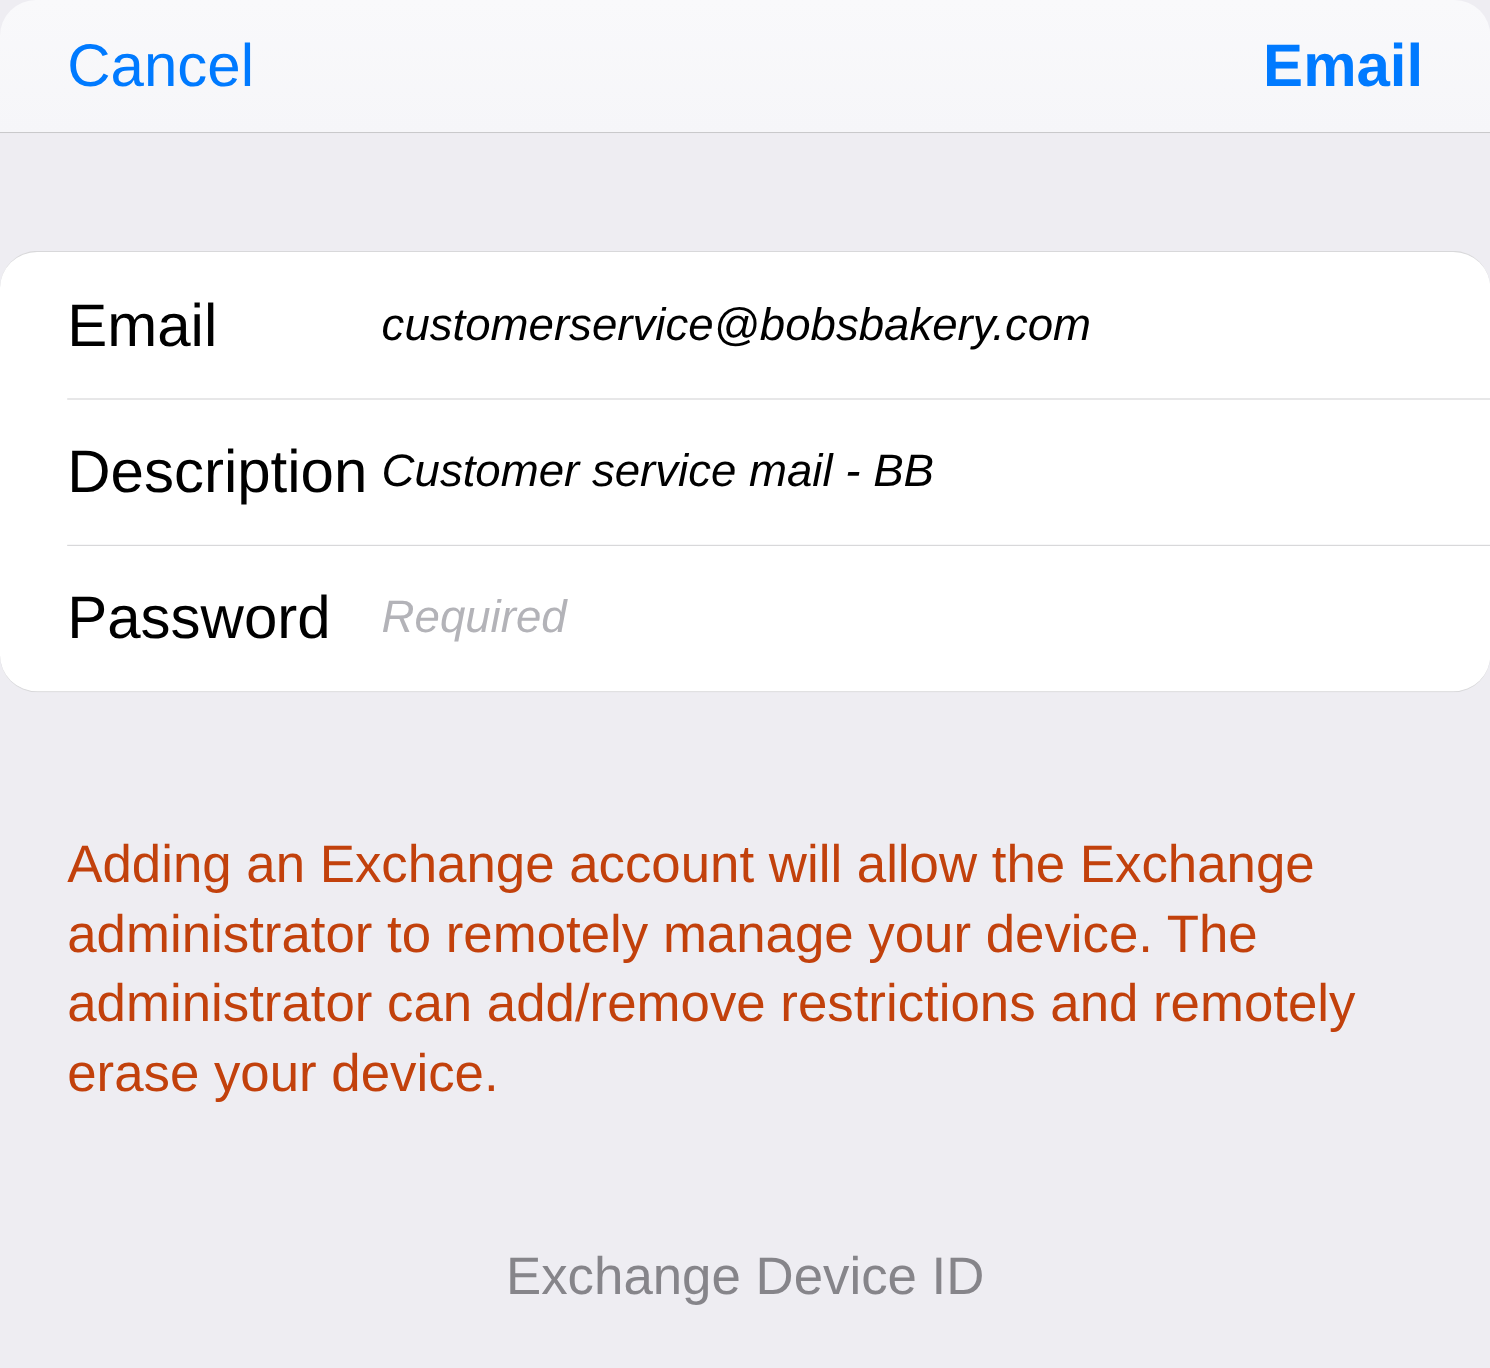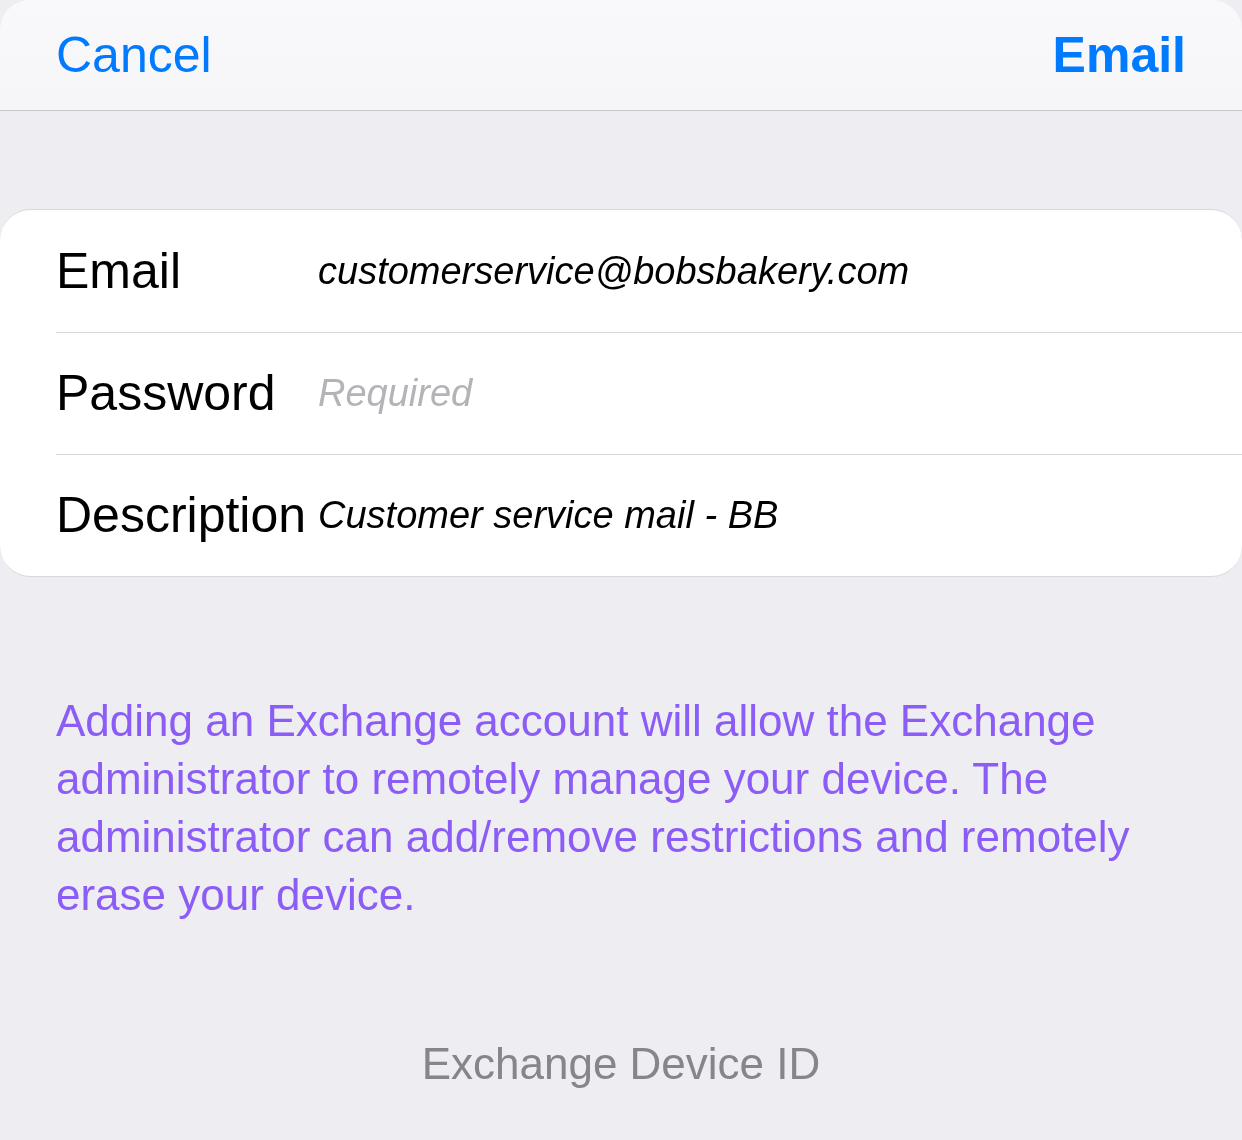--- a/index.html
+++ b/index.html
@@ -88,21 +88,21 @@
     }
     .form-input::placeholder {
       color: #b3b3b8;
     }
     .info-block {
       padding: 115px 56px 0 56px;
     }
     .info-text {
       font-size: 44px;
       line-height: 1.32;
-      color: #8b5cf6;
+      color: #c2410c;
     }
     .device-id-block {
       text-align: center;
       padding-top: 115px;
     }
     .device-id-label {
       font-size: 44px;
       color: #86858a;
     }
   </style>
@@ -119,27 +119,27 @@
   <div class="spacer-top"></div>
 
   <div class="form-group">
 
     <div class="form-row">
       <span class="form-label">Email</span>
       <input class="form-input" type="text" value="customerservice@bobsbakery.com" style="">
     </div>
 
     <div class="form-row">
-      <span class="form-label">Password</span>
-      <input class="form-input" type="password" placeholder="Required" style="">
+      <span class="form-label">Description</span>
+      <input class="form-input" type="text" value="Customer service mail - BB" style="">
     </div>
 
     <div class="form-row">
-      <span class="form-label">Description</span>
-      <input class="form-input" type="text" value="Customer service mail - BB" style="">
+      <span class="form-label">Password</span>
+      <input class="form-input" type="password" placeholder="Required" style="">
     </div>
 
   </div>
 
   <div class="info-block">
     <p class="info-text">Adding an Exchange account will allow the Exchange administrator to remotely manage your device. The administrator can add/remove restrictions and remotely erase your device.</p>
   </div>
 
   <div class="device-id-block">
     <span class="device-id-label">Exchange Device ID</span>

